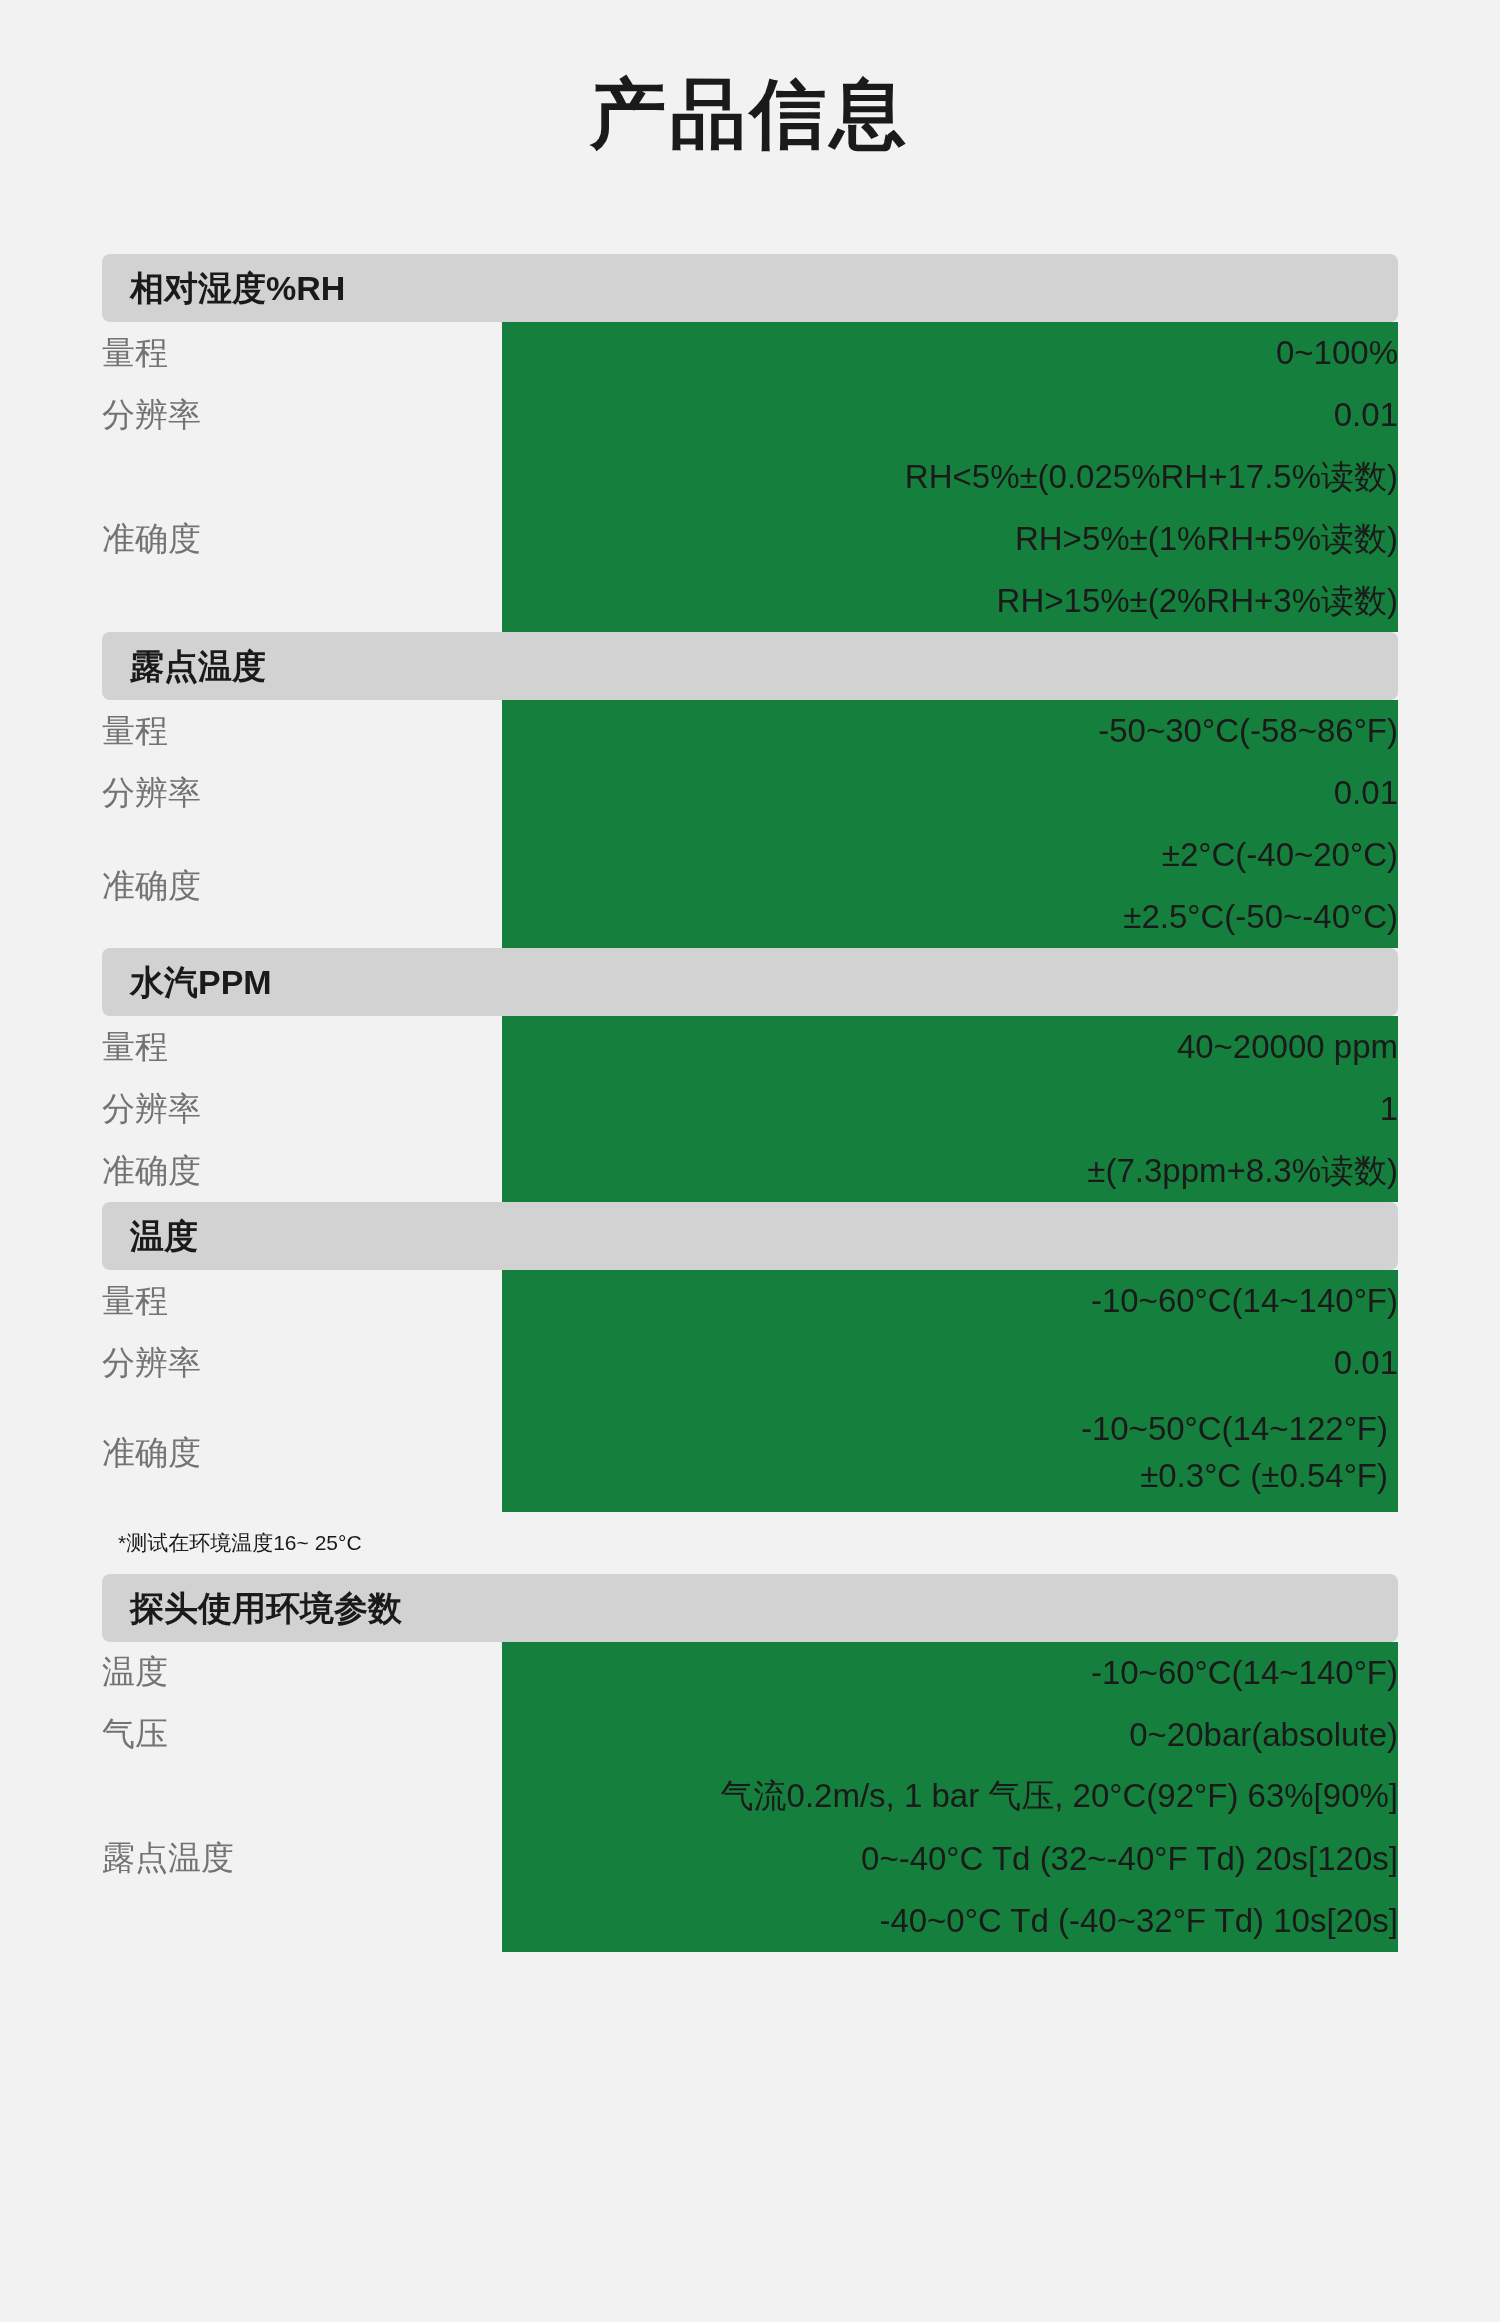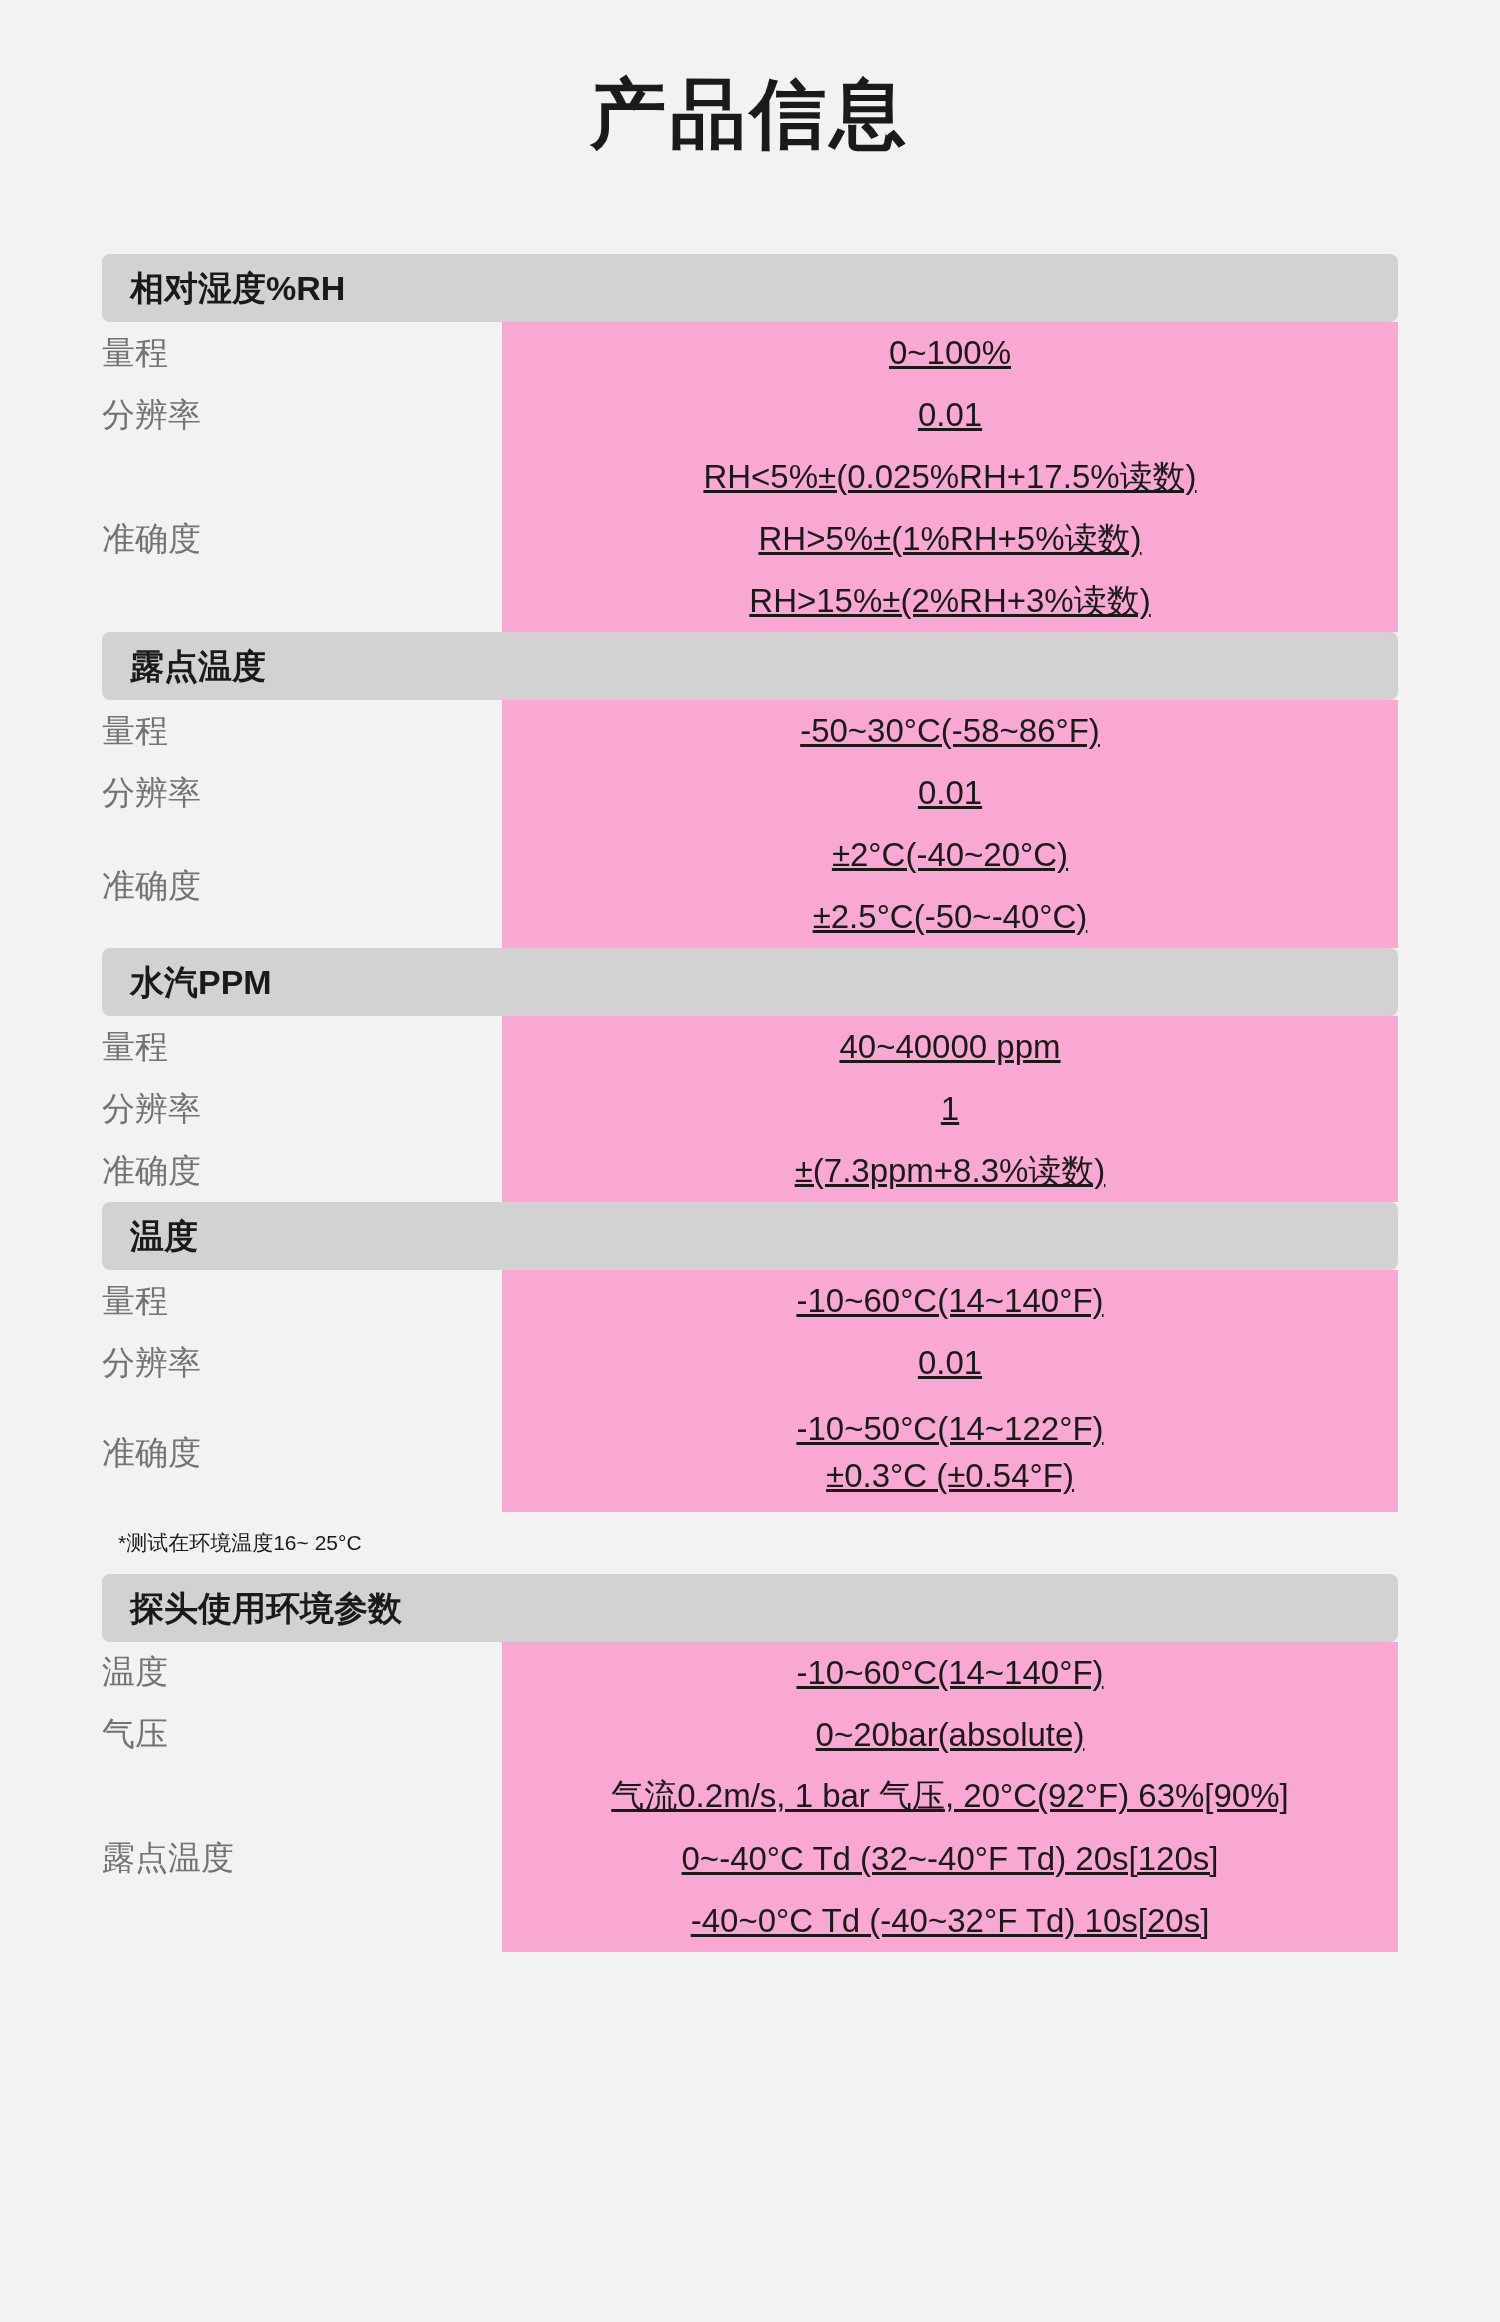--- a/index.html
+++ b/index.html
@@ -67,27 +67,26 @@
     padding-left: 28px;
     vertical-align: middle;
     border-bottom: 2px solid #9a9a9a;
     border-right: 2px solid #9a9a9a;
     background: #f2f2f2;
     height: 62px;
   }
   .value-cell {
     font-size: 33px;
     color: #1a1a1a;
-    text-align: center;
+    text-align: right;
     vertical-align: middle;
     border-bottom: 2px solid #9a9a9a;
-    background: #f9a8d4;
+    background: #15803d;
     height: 62px;
     padding: 4px 10px;
-    text-decoration: underline;
   }
   .value-cell.two-line {
     line-height: 1.42;
     padding: 12px 10px;
   }
   .note-row td {
     border-bottom: 2px solid #9a9a9a;
     background: #f2f2f2;
     height: 62px;
     vertical-align: middle;
@@ -168,21 +167,21 @@
           <td class="value-cell">±2.5°C(-50~-40°C)</td>
         </tr>
 
         <tr class="section-row">
           <td colspan="2">
             <div class="section-label">水汽PPM</div>
           </td>
         </tr>
         <tr>
           <td class="label-cell">量程</td>
-          <td class="value-cell">40~40000 ppm</td>
+          <td class="value-cell">40~20000 ppm</td>
         </tr>
         <tr>
           <td class="label-cell">分辨率</td>
           <td class="value-cell">1</td>
         </tr>
         <tr>
           <td class="label-cell">准确度</td>
           <td class="value-cell">±(7.3ppm+8.3%读数)</td>
         </tr>
 

